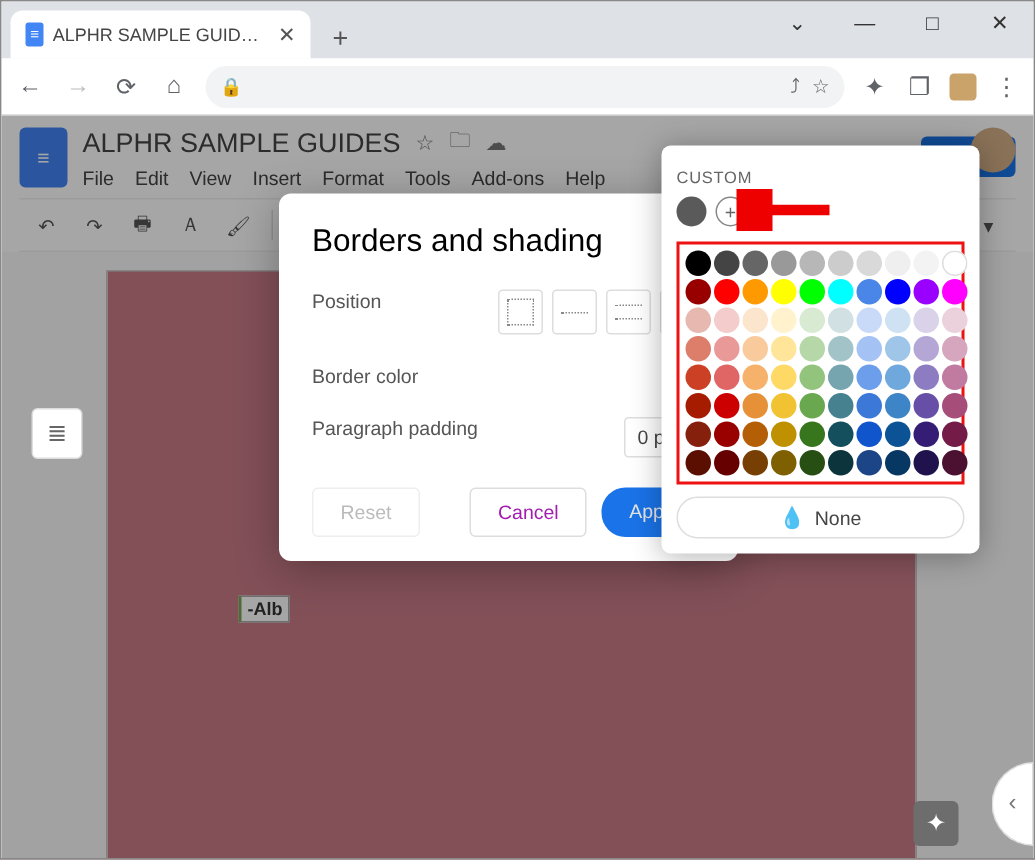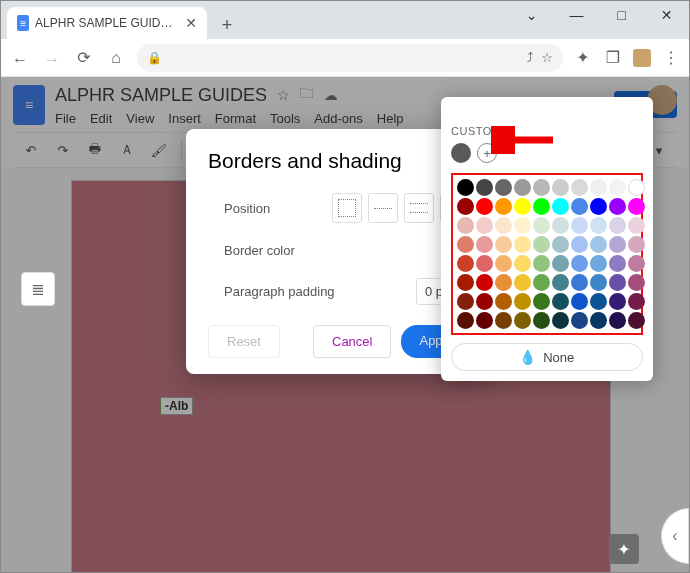--- a/index.html
+++ b/index.html
@@ -40,36 +40,36 @@
   
   .canvas { background:#f9f9f9; height:420px; position:relative; }
   .page { position:absolute; left:70px; top:12px; width:540px; height:400px; background:#c97b88; border:1px solid #ccc;}
   .tag { position:absolute; left:158px; top:320px; background:#fff; border:1px solid #aaa; padding:1px 4px; font-size:12px; font-weight:bold; color:#333; border-left:2px solid #7aa352;}
   .outline-btn { position:absolute; left:20px; top:195px; width:34px; height:34px; border:1px solid #ddd; border-radius:4px; display:flex; align-items:center; justify-content:center; background:#fff; color:#666; z-index:6;}
   .explore { position:absolute; right:50px; bottom:10px; width:30px; height:30px; background:#6d6d6d; border-radius:4px; display:flex; align-items:center;justify-content:center; color:#fff; z-index:6;}
   .side-fab { position:absolute; right:0; bottom:10px; width:28px; height:56px; background:#fff; border:1px solid #ddd; border-radius:28px 0 0 28px; z-index:6; display:flex; align-items:center; justify-content:center; color:#777;}
   
   .dialog { position:absolute; z-index:10; left:185px; top:128px; width:306px; background:#fff; border-radius:8px; box-shadow:0 6px 30px rgba(0,0,0,0.3); padding:20px 22px 16px 22px; }
   .dtitle { font-size:21px; color:#000000; margin-bottom:20px; font-weight:400;}
-  .row { display:flex; align-items:center; font-size:13px; color:#555; margin-bottom:20px;margin-left:16px; }
+  .row { display:flex; font-size:13px; color:#555; margin-bottom:20px; }
   .row .lab { width:150px; }
   .pos-grp { display:flex; gap:6px; }
   .pos-box { width:30px; height:30px; border:1px solid #ddd; border-radius:3px; display:flex; align-items:center; justify-content:center; }
   .pos-box span { display:block; width:18px; height:18px; border:1px dotted #888; }
   .select-like { border:1px solid #ddd; border-radius:3px; padding:5px 8px; min-width:54px; font-size:13px; color:#444; display:flex; align-items:center; gap:4px; margin-left:auto;}
   .select-like .caret { font-size:9px; color:#777; margin-left:4px;}
   .color-swatch-btn { width:38px; height:30px; border:1px solid #ddd; border-radius:3px; margin-left:auto; display:flex; align-items:center; justify-content:center; gap:2px;}
   .swatch { width:18px; height:18px; background:#f3f3f3; border-radius:2px;}
   .btns { display:flex; gap:10px; justify-content:flex-end; margin-top:10px;}
   .btn { padding:8px 18px; border-radius:4px; font-size:13px; font-weight:500; }
   .btn.reset { color:#bbb; border:1px solid #eee; margin-right:auto;}
   .btn.cancel { color:#a21caf; border:1px solid #ddd; background:#fff;}
   .btn.apply { background:#1a73e8; color:#e5e5e5;border-radius:16px; }
   
-  .picker { position:absolute; z-index:20; left:440px; top:96px; width:212px; background:#fff; border-radius:6px; box-shadow:0 2px 20px rgba(0,0,0,0.3); padding:28px 10px 10px 10px;}
+  .picker { position:absolute; z-index:20; left:440px; top:96px; width:212px; background:#fff; border-radius:6px; box-shadow:0 2px 20px rgba(0,0,0,0.3); padding:16px 10px 10px 10px;}
   .picker .sec-label { font-size:11px; letter-spacing:0.5px; color:#666; margin-bottom:6px;}
   .custom-row { display:flex; align-items:center; gap:6px; margin-bottom:10px;}
   .custom-circle { width:20px; height:20px; border-radius:50%; background:#5a5a5a;}
   .add-circle { width:20px; height:20px; border-radius:50%; border:1.5px solid #888; display:flex; align-items:center; justify-content:center; font-size:13px; color:#666;}
   .red-arrow { position:absolute; left:490px; top:125px; z-index:25; }
   .palette-wrap { border:2px solid #e11; padding:4px 4px; }
   .palette { display:grid; grid-template-columns:repeat(10,17px); grid-auto-rows:17px; gap:2px; }
   .palette .c { border-radius:50%; width:17px; height:17px; }
   .none-btn { margin-top:8px; height:28px; border:1px solid #ddd; border-radius:14px; display:flex; align-items:center; justify-content:center; gap:6px; font-size:13px; color:#444;}
   .none-btn .ic { font-size:14px; color:#666; position:relative;}

